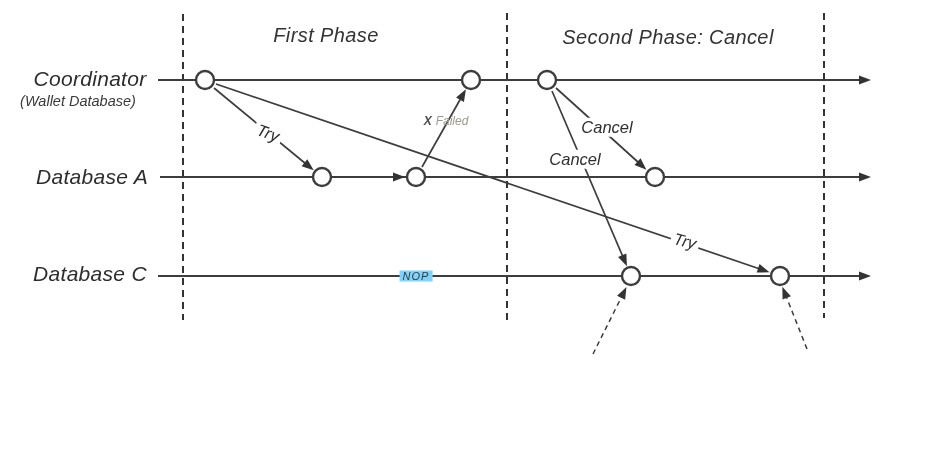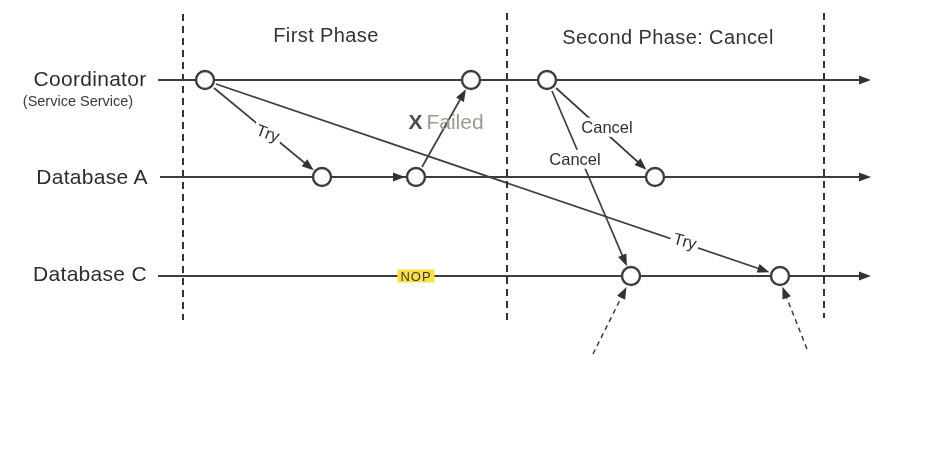--- a/index.html
+++ b/index.html
@@ -1,32 +1,32 @@
 <!DOCTYPE html>
 <html><head>
 <meta charset="utf-8">
 <style>
   html,body{margin:0;padding:0;background:#fff;}
   #stage{
     position:relative;width:930px;height:460px;background:#ffffff;
-    font-family:"Liberation Sans",sans-serif;overflow:hidden;
+    font-family:"Liberation Sans",sans-serif;overflow:hidden;font-style:italic;
   }
   #diagram-svg{position:absolute;left:0;top:0;}
   .lbl{
     position:absolute;transform:translate(-50%,-50%);
     white-space:nowrap;color:#2d2d2d;line-height:1;
   }
   .phase-title{font-size:20px;letter-spacing:.4px;color:#333;}
   .lane-label{font-size:21px;letter-spacing:.3px;}
   .lane-sublabel{font-size:14.5px;color:#3a3a3a;}
   .msg{font-size:16.5px;background:#fff;padding:1px 3px;color:#2f2f2f;}
   .msg.rot20{transform:translate(-50%,-50%) rotate(20deg);}
   .msg.rot15{transform:translate(-50%,-50%) rotate(15deg);}
-  .nop{font-size:13px;letter-spacing:1px;background:#fde047;padding:0 3px;color:#3a3a3a;}
-  .failed-group{font-size:21px;}
+  .nop{font-size:11px;letter-spacing:1px;background:#7dd3fc;padding:0 3px;color:#3a3a3a;}
+  .failed-group{font-size:12px;}
   .failed-x{color:#4c4c4c;font-weight:bold;}
   .failed-word{color:#9c9a8e;margin-left:4px;}
   .annotation{font-size:16.5px;font-weight:bold;color:#1f1f1f;}
   .annotation .muted-word{color:#98968a;}
   .annotation span+span{margin-left:4px;}
   .caption{
     font-family:"Liberation Serif",serif;font-size:28px;color:#1c1c1c;
     letter-spacing:.2px;
   }
 </style>
@@ -69,21 +69,21 @@
       <circle cx="655" cy="177" r="9"></circle>
       <circle cx="631" cy="276" r="9"></circle>
       <circle cx="780" cy="276" r="9"></circle>
     </g>
   </svg>
 
   <div class="lbl phase-title" style="left:326px;top:35px;">First Phase</div>
   <div class="lbl phase-title" style="left:668px;top:37px;">Second Phase: Cancel</div>
 
   <div class="lbl lane-label" style="left:90px;top:78px;">Coordinator</div>
-  <div class="lbl lane-sublabel" style="left:78px;top:101px;">(Service Service)</div>
+  <div class="lbl lane-sublabel" style="left:78px;top:101px;">(Wallet Database)</div>
   <div class="lbl lane-label" style="left:92px;top:176px;">Database A</div>
   <div class="lbl lane-label" style="left:90px;top:273px;">Database C</div>
 
   <div class="lbl msg rot20" style="left:268px;top:133px;">Try</div>
 
   <div class="lbl failed-group" style="left:446px;top:121px;">
     <span class="failed-x">X</span><span class="failed-word">Failed</span>
   </div>
 
   <div class="lbl msg" style="left:607px;top:127px;">Cancel</div>

